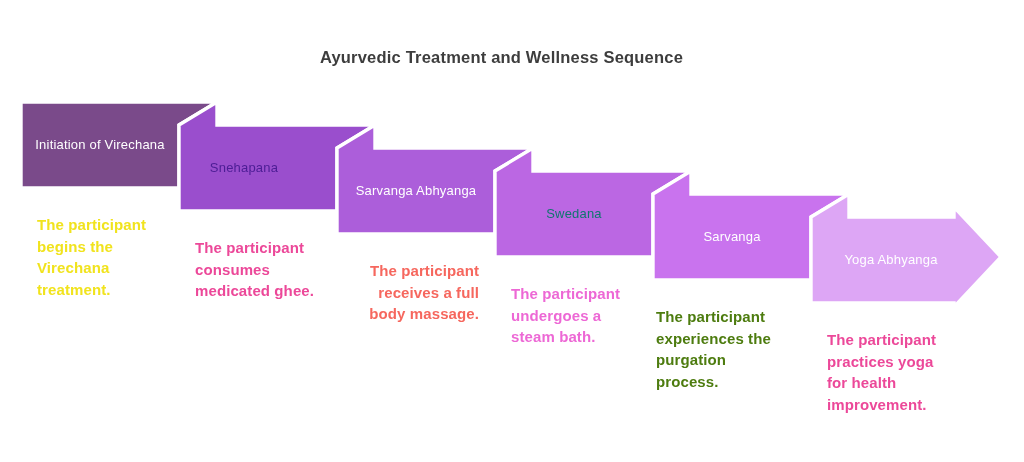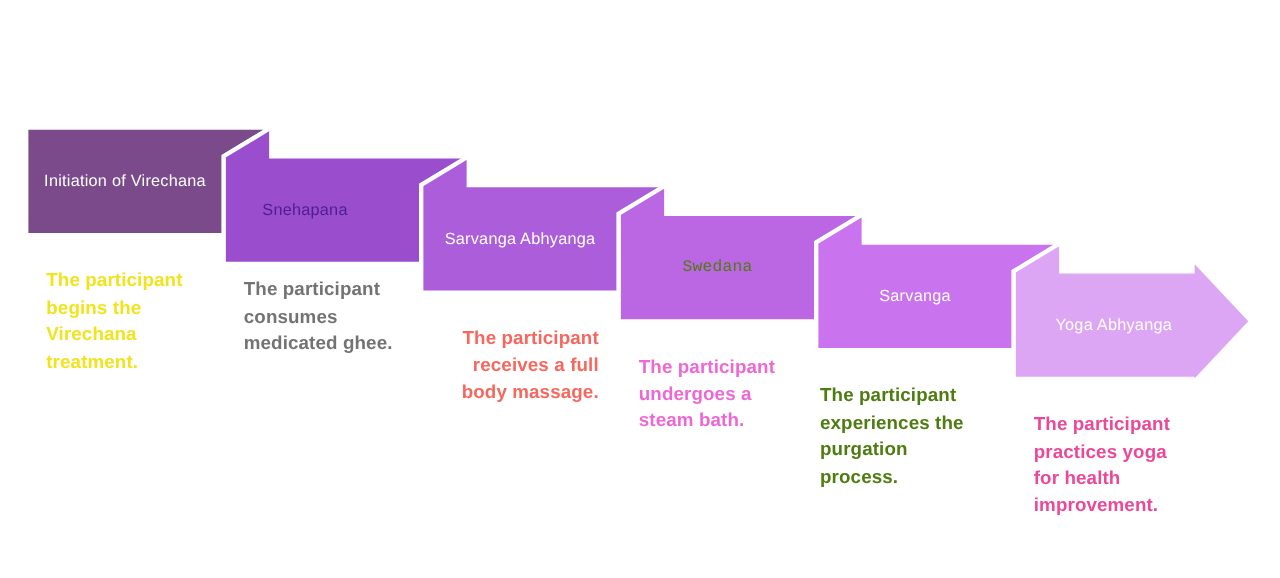--- a/index.html
+++ b/index.html
@@ -40,35 +40,36 @@
     font-size: 15px;
     line-height: 21.5px;
     font-weight: 700;
     letter-spacing: 0.1px;
   }
 </style>
 </head>
 <body>
 
 <div class="stage">
+  <div class="title" style="color: rgb(61, 61, 61);">Ayurvedic Treatment and Wellness Sequence</div>
   <svg id="flow-svg" width="1024" height="462" viewBox="0 0 1024 462">
       <polygon points="21,188 21,102 217,102 179,125 179,188" fill="#7a4a8a" stroke="#ffffff" stroke-width="3.4" stroke-linejoin="miter"></polygon>
       <polygon points="179,211 179,125 217,102 217,125 375,125 337,148 337,211" fill="#9a4ecd" stroke="#ffffff" stroke-width="3.4" stroke-linejoin="miter"></polygon>
       <polygon points="337,234 337,148 375,125 375,148 533,148 495,171 495,234" fill="#ac5eda" stroke="#ffffff" stroke-width="3.4" stroke-linejoin="miter"></polygon>
       <polygon points="495,257 495,171 533,148 533,171 691,171 653,194 653,257" fill="#bb67e3" stroke="#ffffff" stroke-width="3.4" stroke-linejoin="miter"></polygon>
       <polygon points="653,280 653,194 691,171 691,194 849,194 811,217 811,280" fill="#c973ee" stroke="#ffffff" stroke-width="3.4" stroke-linejoin="miter"></polygon>
       <polygon points="811,303 811,217 849,194 849,217 954,217 954,207 1001,257 954,307 954,303" fill="#dda6f5" stroke="#ffffff" stroke-width="3.4" stroke-linejoin="miter"></polygon>
     </svg>
   <div id="overlay">
       <div class="step-label" style="left: 29px; top: 102px; width: 142px; height: 86px; color: rgb(255, 255, 255);">Initiation of Virechana</div>
       <div class="step-desc" style="left: 37px; top: 214px; width: 126px; color: rgb(241, 227, 29);">The participant begins the Virechana treatment.</div>
       <div class="step-label" style="left: 173px; top: 125px; width: 142px; height: 86px; color: #4c1d95;">Snehapana</div>
-      <div class="step-desc" style="left: 195px; top: 221px; width: 126px; color: #737373;">The participant consumes medicated ghee.</div>
+      <div class="step-desc" style="left: 195px; top: 237px; width: 126px; color: #ec4899;">The participant consumes medicated ghee.</div>
       <div class="step-label" style="left: 345px; top: 148px; width: 142px; height: 86px; color: rgb(255, 255, 255);">Sarvanga Abhyanga</div>
       <div class="step-desc" style="left: 353px; top: 260px; width: 126px; color: rgb(246, 103, 94); text-align: right;">The participant receives a full body massage.</div>
-      <div class="step-label" style="left: 503px; top: 171px; width: 142px; height: 86px; color: #4d7c0f; font-family: Liberation Mono, monospace;">Swedana</div>
+      <div class="step-label" style="left: 503px; top: 171px; width: 142px; height: 86px; color: #0f766e;">Swedana</div>
       <div class="step-desc" style="left: 511px; top: 283px; width: 126px; color: rgb(237, 104, 213);">The participant undergoes a steam bath.</div>
       <div class="step-label" style="left: 661px; top: 194px; width: 142px; height: 86px; color: rgb(255, 255, 255);">Sarvanga</div>
       <div class="step-desc" style="left: 656px; top: 306px; width: 126px; color: #4d7c0f;">The participant experiences the purgation process.</div>
       <div class="step-label" style="left: 821px; top: 217px; width: 140px; height: 86px; color: rgb(255, 255, 255);">Yoga Abhyanga</div>
       <div class="step-desc" style="left: 827px; top: 329px; width: 126px; color: #ec4899;">The participant practices yoga for health improvement.</div>
     </div>
 </div>
 
 </body></html>

